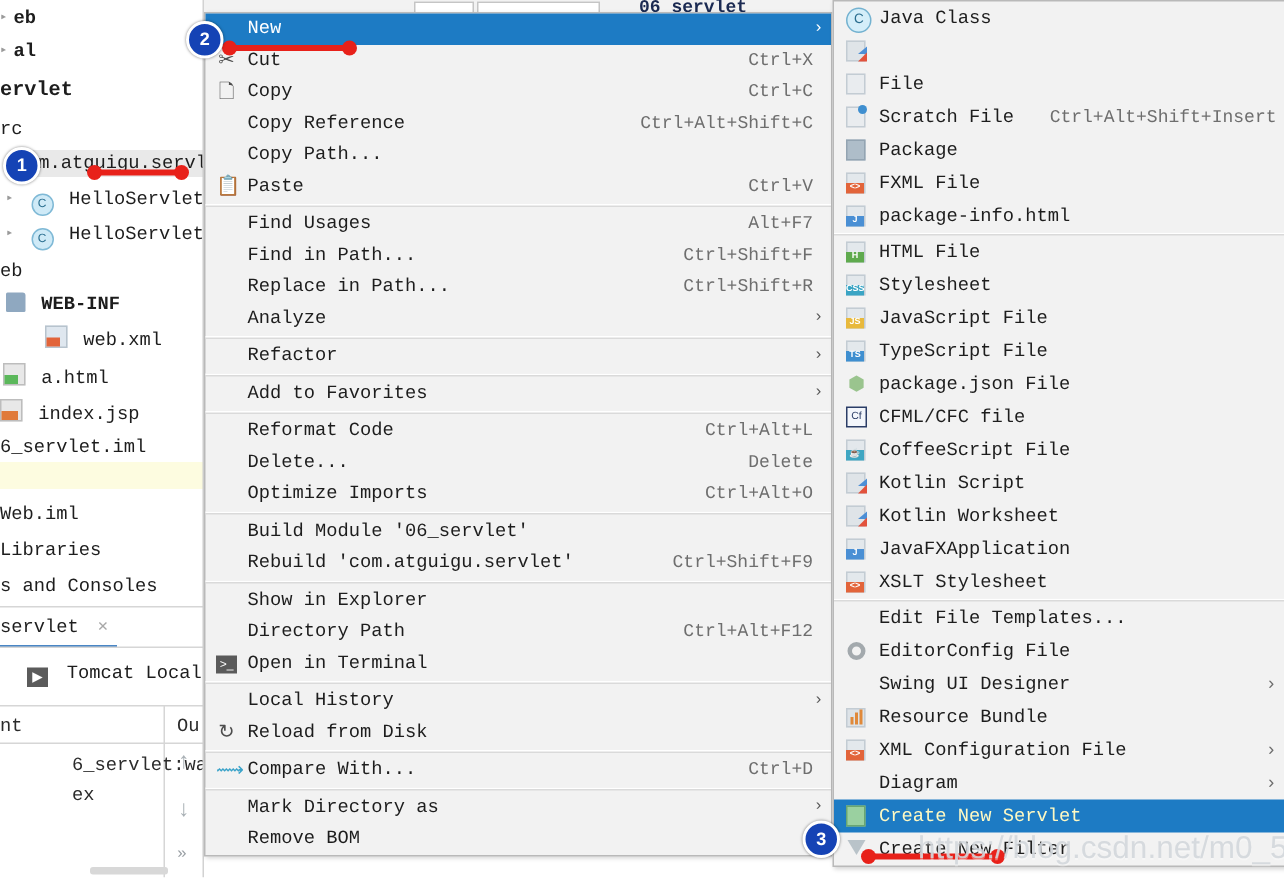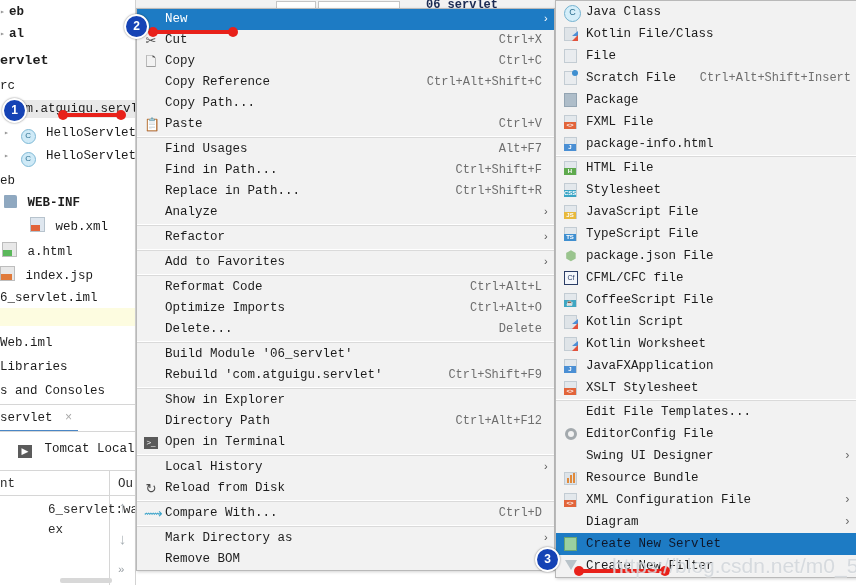--- a/index.html
+++ b/index.html
@@ -62,21 +62,21 @@
   .mi.selected .sub{color:#ffffff;}
   .msep{height:1px;background:#dadada;border-top:1px solid #ffffff;margin:1px 0 1px 0;}
 
   
   .submenu{position:absolute;left:555px;top:0;width:301px;background:#f2f2f2;
            border:1px solid #b9b9b9;box-shadow:1px 1px 3px rgba(0,0,0,.18);}
   .si{position:relative;height:22px;line-height:22px;white-space:nowrap;font-size:12.5px;color:#1d1d1d;}
   .si .label{position:absolute;left:30px;top:0;}
   .si .accel{position:absolute;right:6px;top:0;color:#6e6e6e;font-size:12px;}
   .si .sic{position:absolute;left:8px;top:4px;width:15px;height:15px;}
-  .si.selected{background:#1d7bc4;color:#0f172a;}
+  .si.selected{background:#1d7bc4;color:#fef9c3;}
   .ssep{height:1px;background:#dadada;border-top:1px solid #ffffff;}
 
   
   .fi{position:absolute;left:0;top:0;width:13px;height:14px;background:#e3e8ec;border:1px solid #c3ccd3;box-sizing:border-box;}
   .fi .tag{position:absolute;left:-1px;bottom:-1px;width:12px;height:7px;color:#fff;font-size:6px;
            line-height:7px;text-align:center;font-family:"Liberation Sans",sans-serif;font-weight:bold;}
   .circ{position:absolute;left:0;top:0;width:15px;height:15px;border-radius:50%;
         background:#d4eef9;border:1px solid #74b2d0;color:#2a6d8e;font-size:9px;
         line-height:13px;text-align:center;font-family:"Liberation Sans",sans-serif;}
   .kotlin{position:absolute;left:0;top:0;width:13px;height:14px;background:#dfe4e8;border:1px solid #c3ccd3;box-sizing:border-box;}
@@ -293,27 +293,27 @@
       <span class="sub">›</span>
     </div>
 
     <div class="msep"></div>
 
     <div class="mi">
       <span class="label">Reformat Code</span>
       <span class="accel">Ctrl+Alt+L</span>
     </div>
     <div class="mi">
+      <span class="label">Delete...</span>
+      <span class="accel">Delete</span>
+    </div>
+    <div class="mi">
       <span class="label">Optimize Imports</span>
       <span class="accel">Ctrl+Alt+O</span>
     </div>
-    <div class="mi">
-      <span class="label">Delete...</span>
-      <span class="accel">Delete</span>
-    </div>
 
     <div class="msep"></div>
 
     <div class="mi">
       <span class="label">Build Module '06_servlet'</span>
     </div>
     <div class="mi">
       <span class="label">Rebuild 'com.atguigu.servlet'</span>
       <span class="accel">Ctrl+Shift+F9</span>
     </div>
@@ -373,21 +373,20 @@
     <div class="si">
       <span class="sic">
           <span class="circ">C</span>
         </span>
       <span class="label">Java Class</span>
     </div>
     <div class="si">
       <span class="sic">
           <span class="kotlin"></span>
         </span>
-      <span class="label">Kotlin File/Class</span>
     </div>
     <div class="si">
       <span class="sic">
           <span class="fi" style="background:#e9ecef"></span>
         </span>
       <span class="label">File</span>
     </div>
     <div class="si">
       <span class="sic">
           <span class="fi" style="background:#e9ecef">

